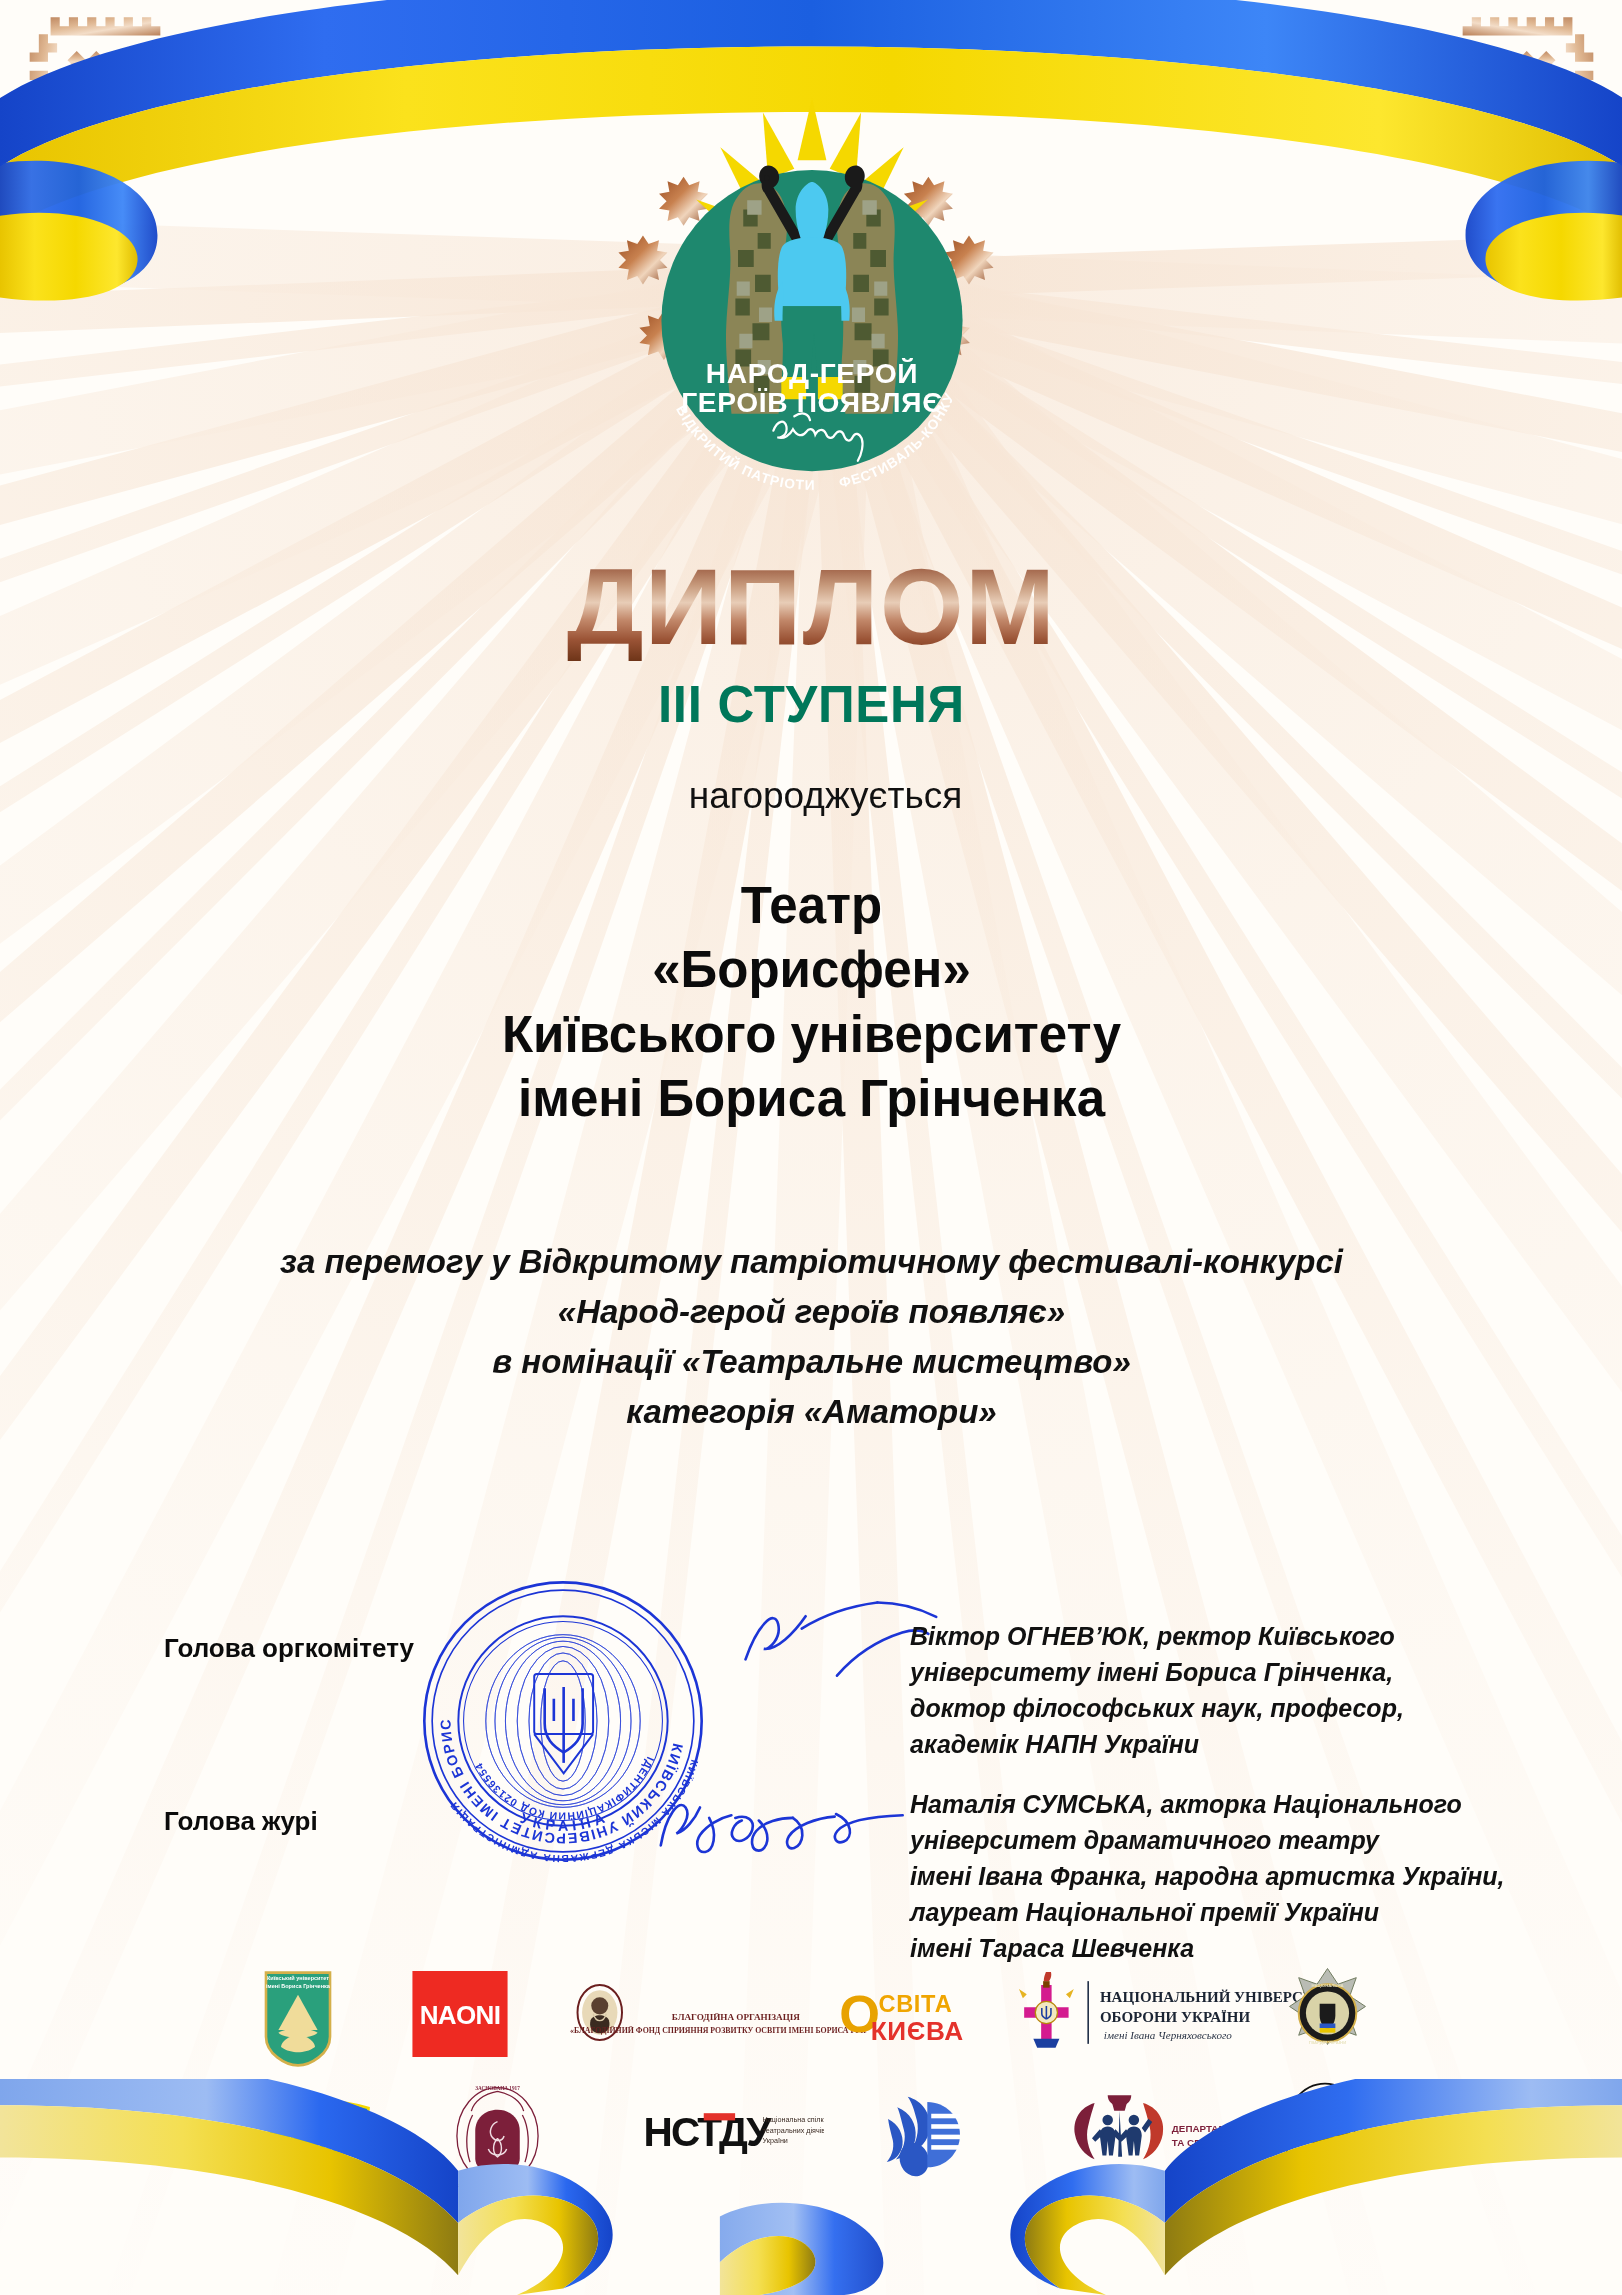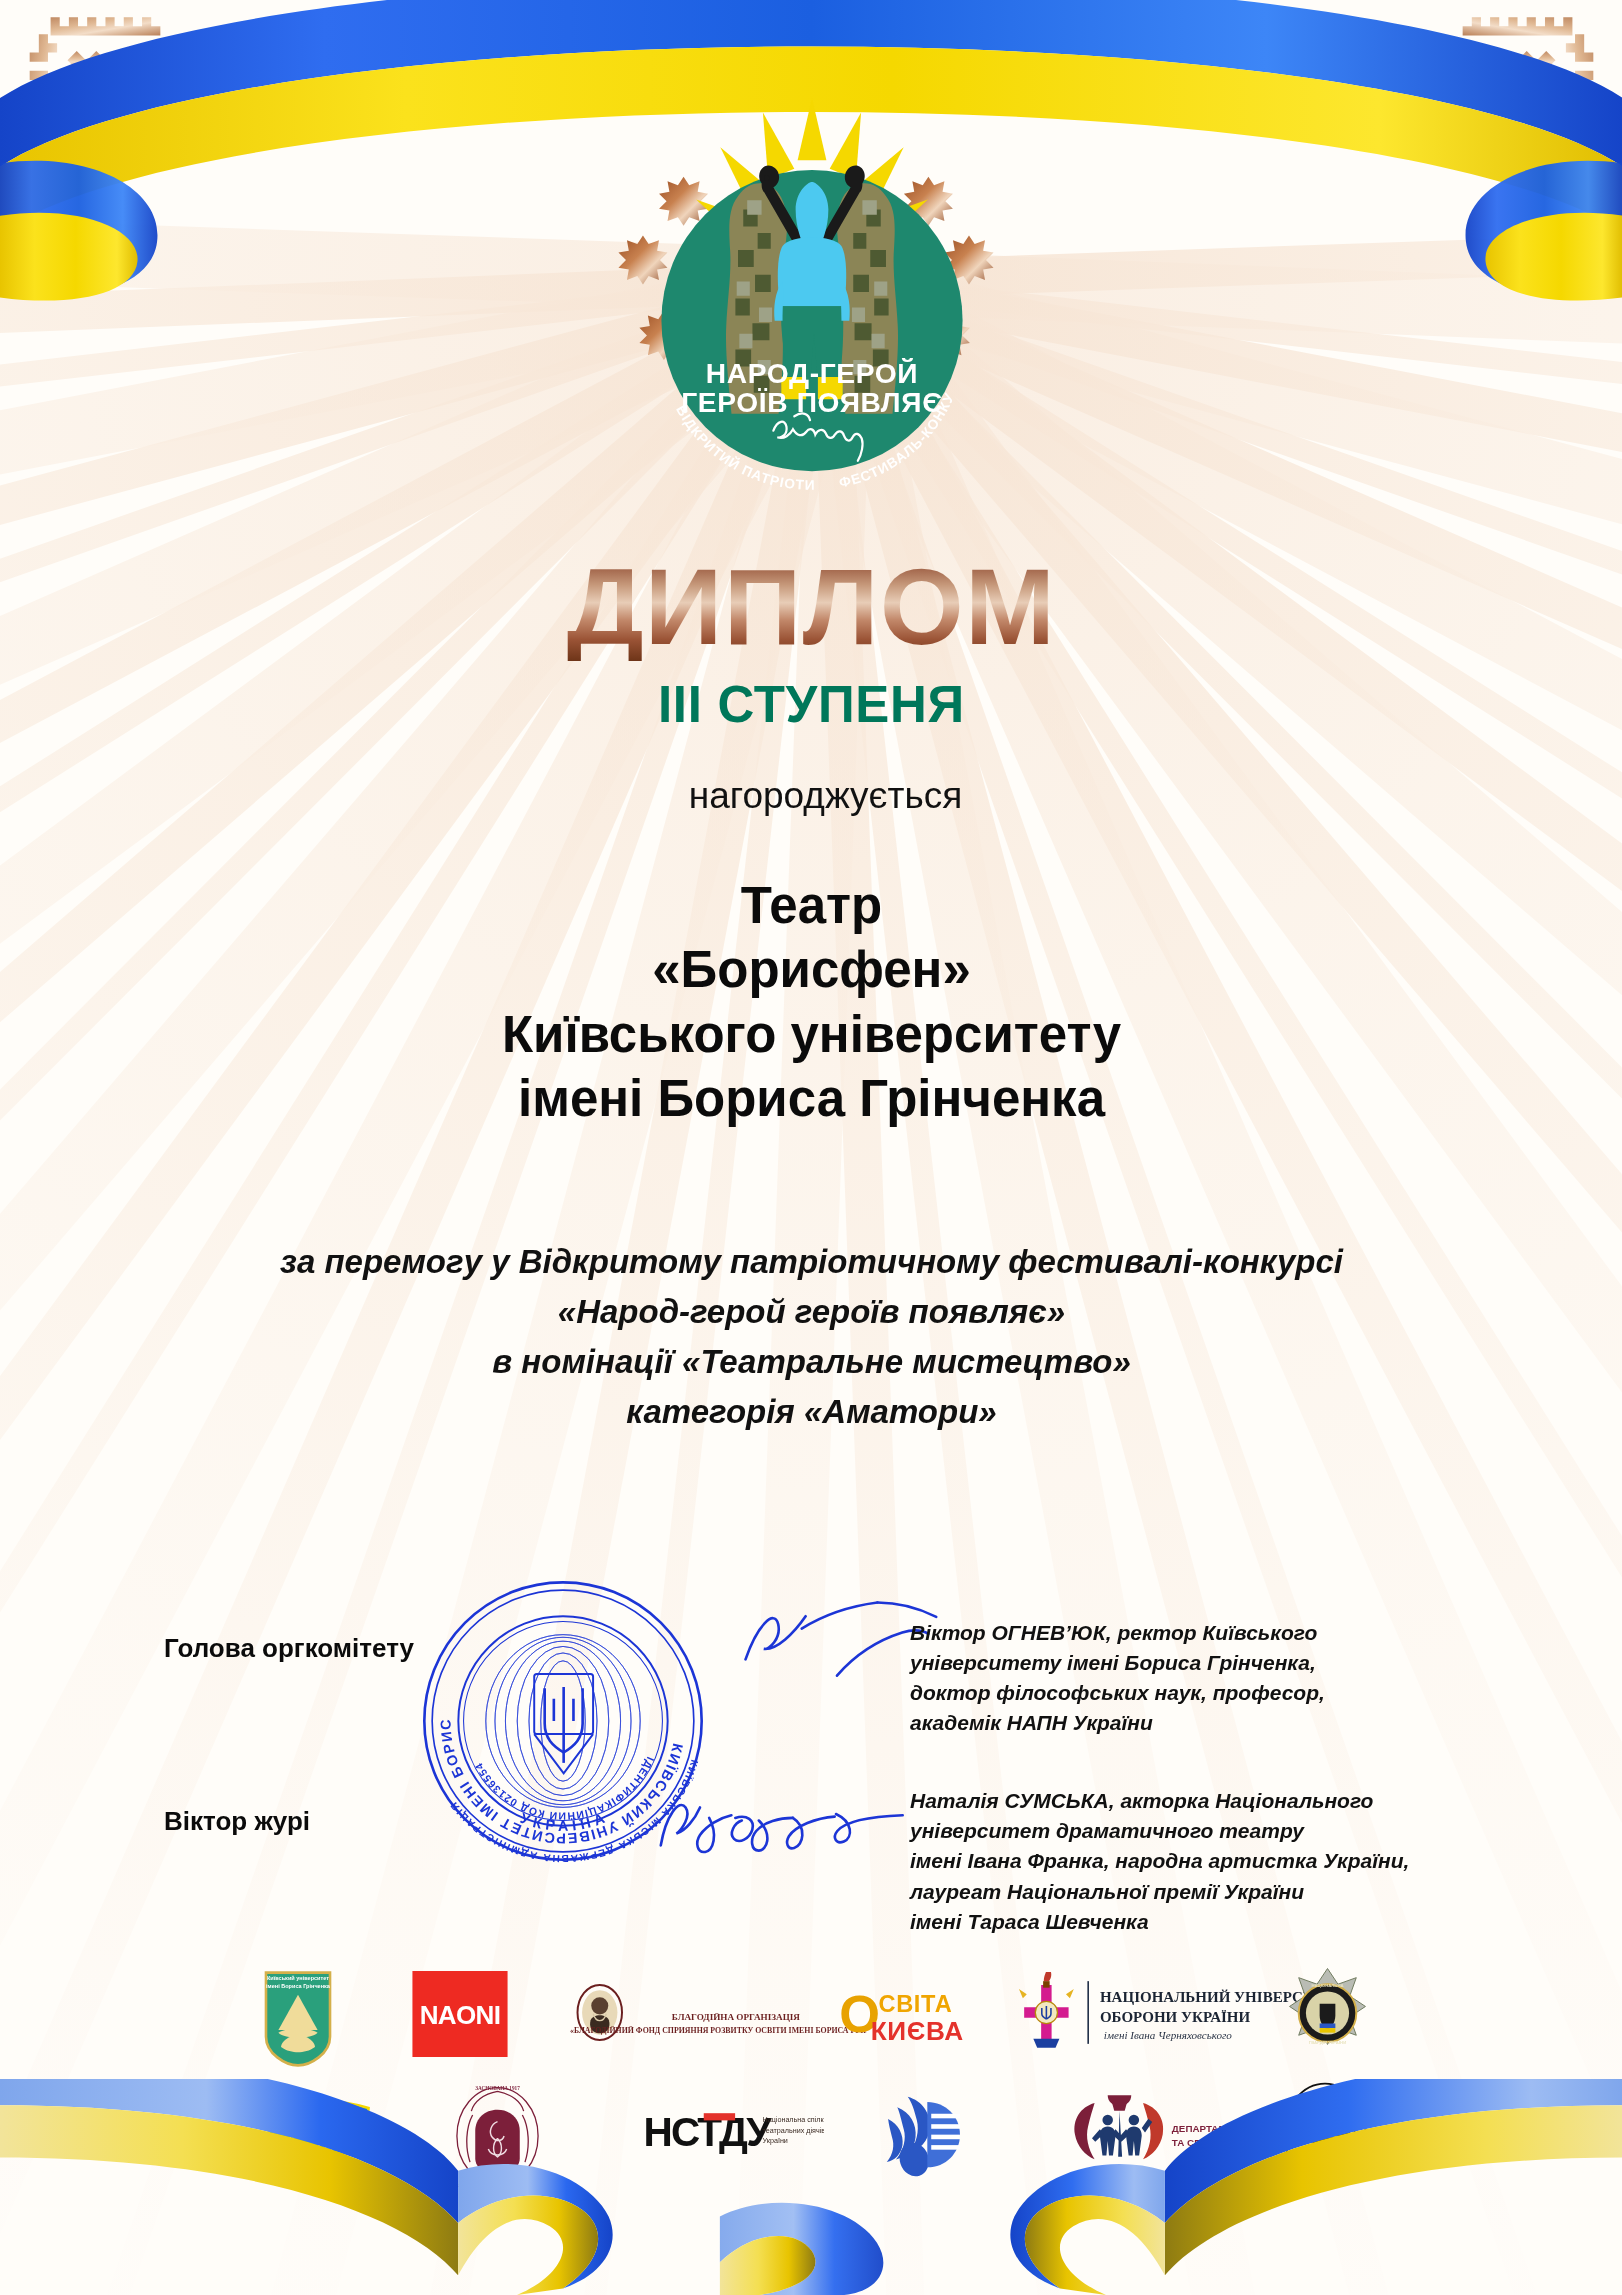--- a/index.html
+++ b/index.html
@@ -76,21 +76,21 @@
   }
 
   
   .sig-block{position:absolute;left:0;top:1590px;width:1623px;height:406px;}
   .sig-role{
     position:absolute;font-size:26px;font-weight:bold;color:#0b0b0b;left:164px;
   }
   .sig-role.r1{top:43px;}
   .sig-role.r2{top:216px;}
   .sig-text{
-    position:absolute;left:910px;font-size:21px;font-style:italic;color:#111;
+    position:absolute;left:910px;font-size:25px;font-style:italic;color:#111;
     line-height:1.44;font-weight:600;
   }
   .sig-text.t1{top:27.5px;}
   .sig-text.t2{top:196px;}
 
   .seal{position:absolute;left:406px;top:-26px;width:314px;height:314px;}
   .autograph{position:absolute;}
   .autograph.a1{left:739px;top:6.5px;width:209px;height:92px;}
   .autograph.a2{left:654px;top:190px;width:262px;height:85px;}
 
@@ -353,21 +353,21 @@
   <div class="reason">
     <div class="nowrap">за перемогу у Відкритому патріотичному фестивалі-конкурсі</div>
     <div class="nowrap">«Народ-герой героїв появляє»</div>
     <div class="nowrap">в номінації «Театральне мистецтво»</div>
     <div class="nowrap">категорія «Аматори»</div>
   </div>
 
   <div class="sig-block">
 
     <div class="sig-role r1">Голова оргкомітету</div>
-    <div class="sig-role r2">Віктор журі</div>
+    <div class="sig-role r2">Голова журі</div>
 
     <svg class="seal" viewBox="0 0 480 480">
       <defs>
         <path id="sealOuterTop" d="M 240 240 m -205 0 a 205 205 0 0 1 410 0" transform="rotate(-178 240 240)"></path>
         <path id="sealInnerTop" d="M 240 240 m -172 0 a 172 172 0 0 1 344 0" transform="rotate(-178 240 240)"></path>
         <path id="sealCode" d="M 240 240 m -140 0 a 140 140 0 0 1 280 0" transform="rotate(-172 240 240)"></path>
         <path id="sealBottom" d="M 240 240 m -168 0 a 168 168 0 0 0 336 0"></path>
       </defs>
       <g stroke="#1c35d6" fill="none">
         <circle cx="240" cy="240" r="212" stroke-width="4"></circle>

